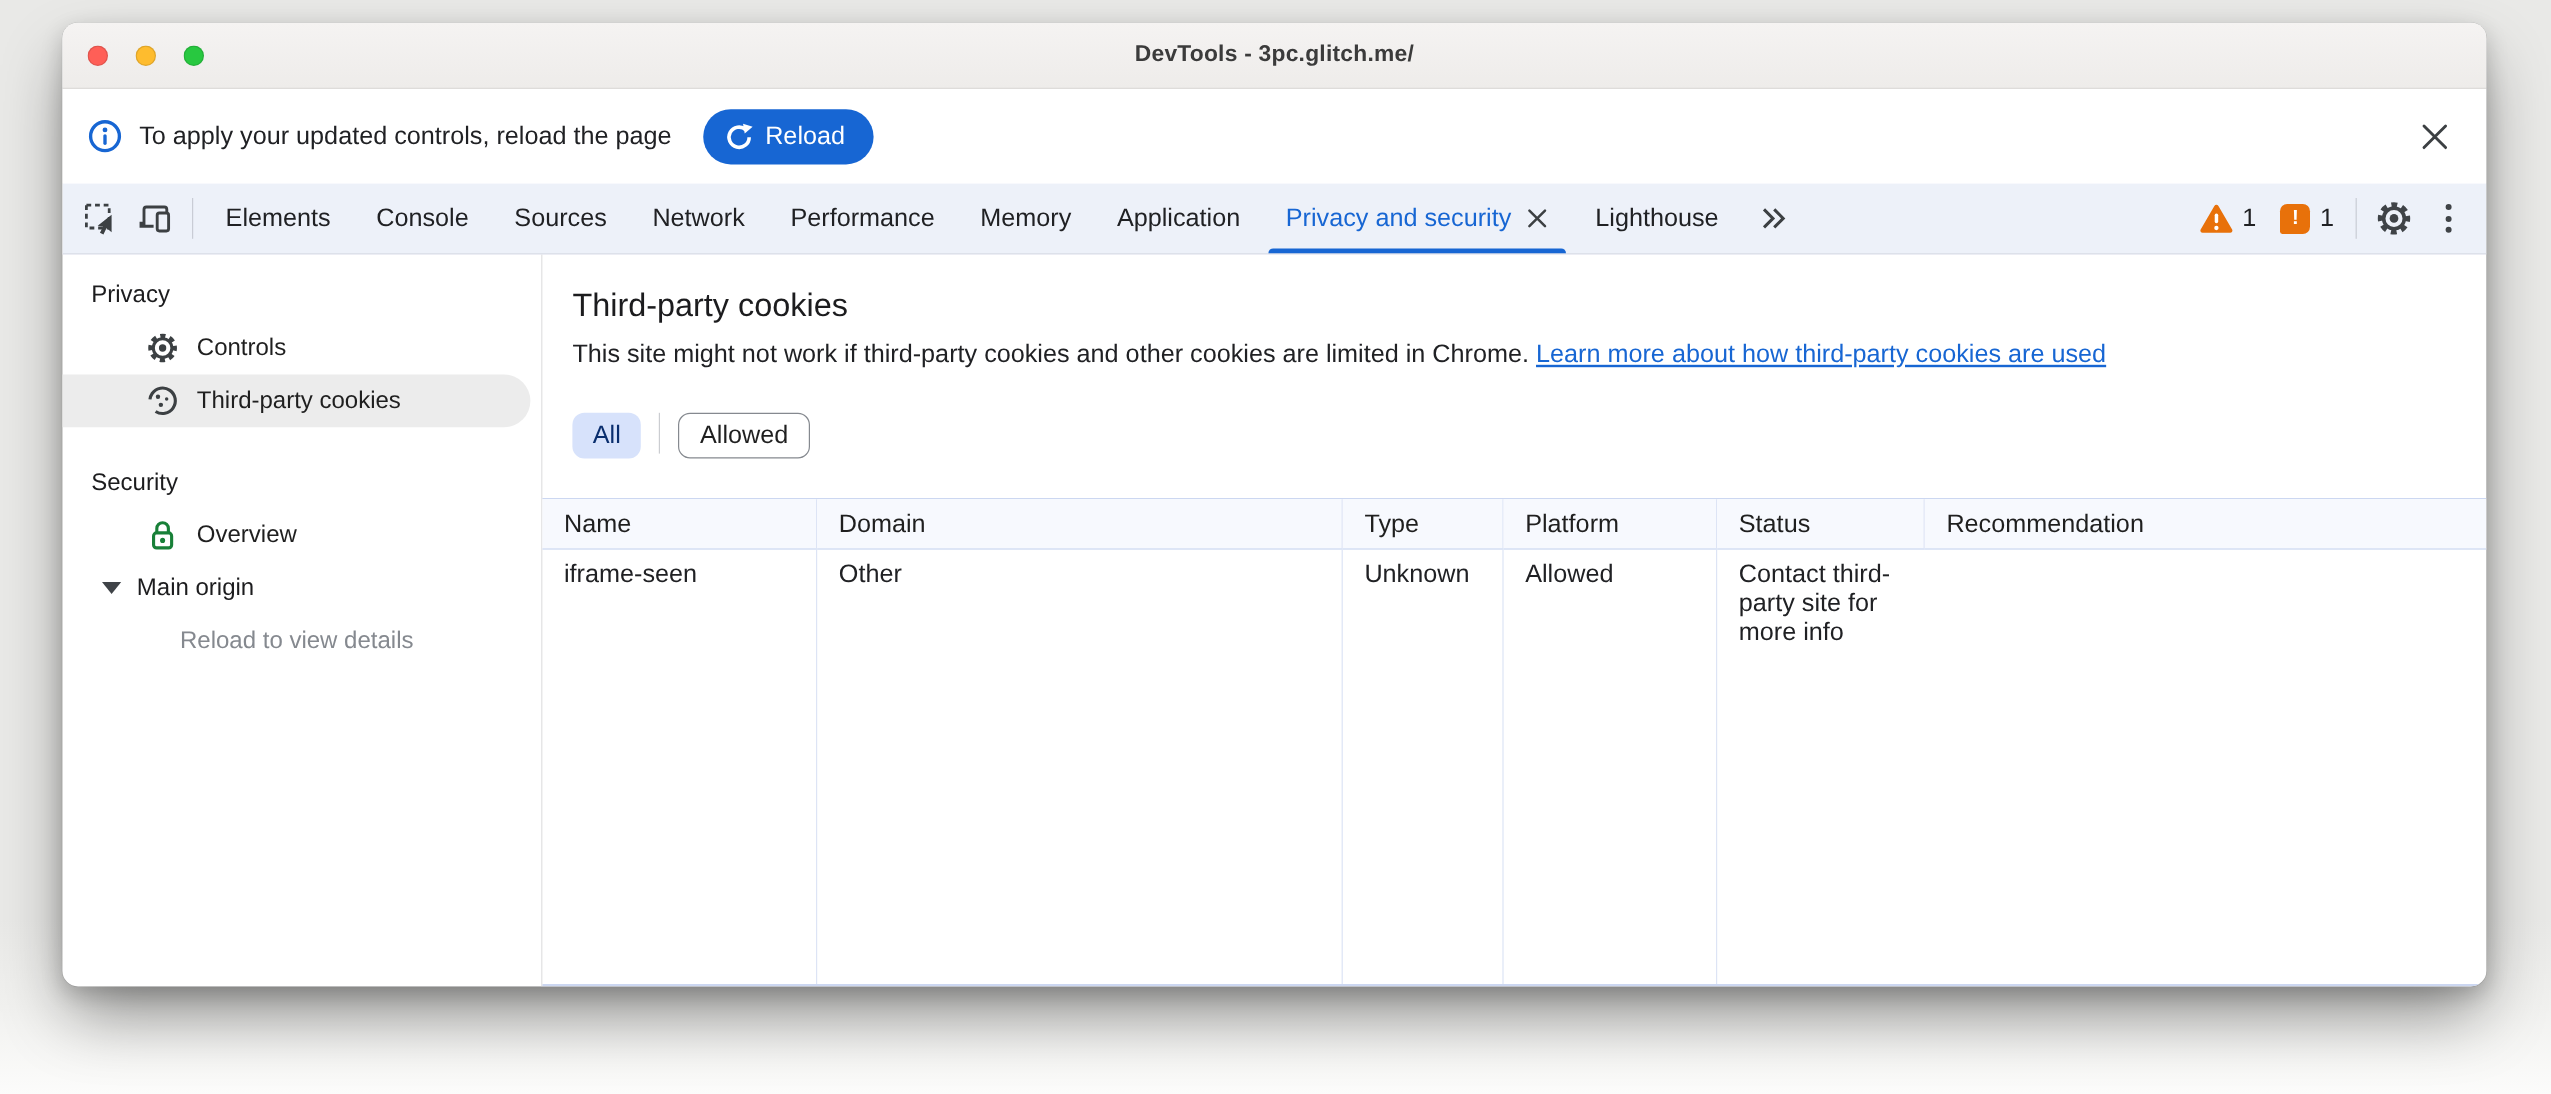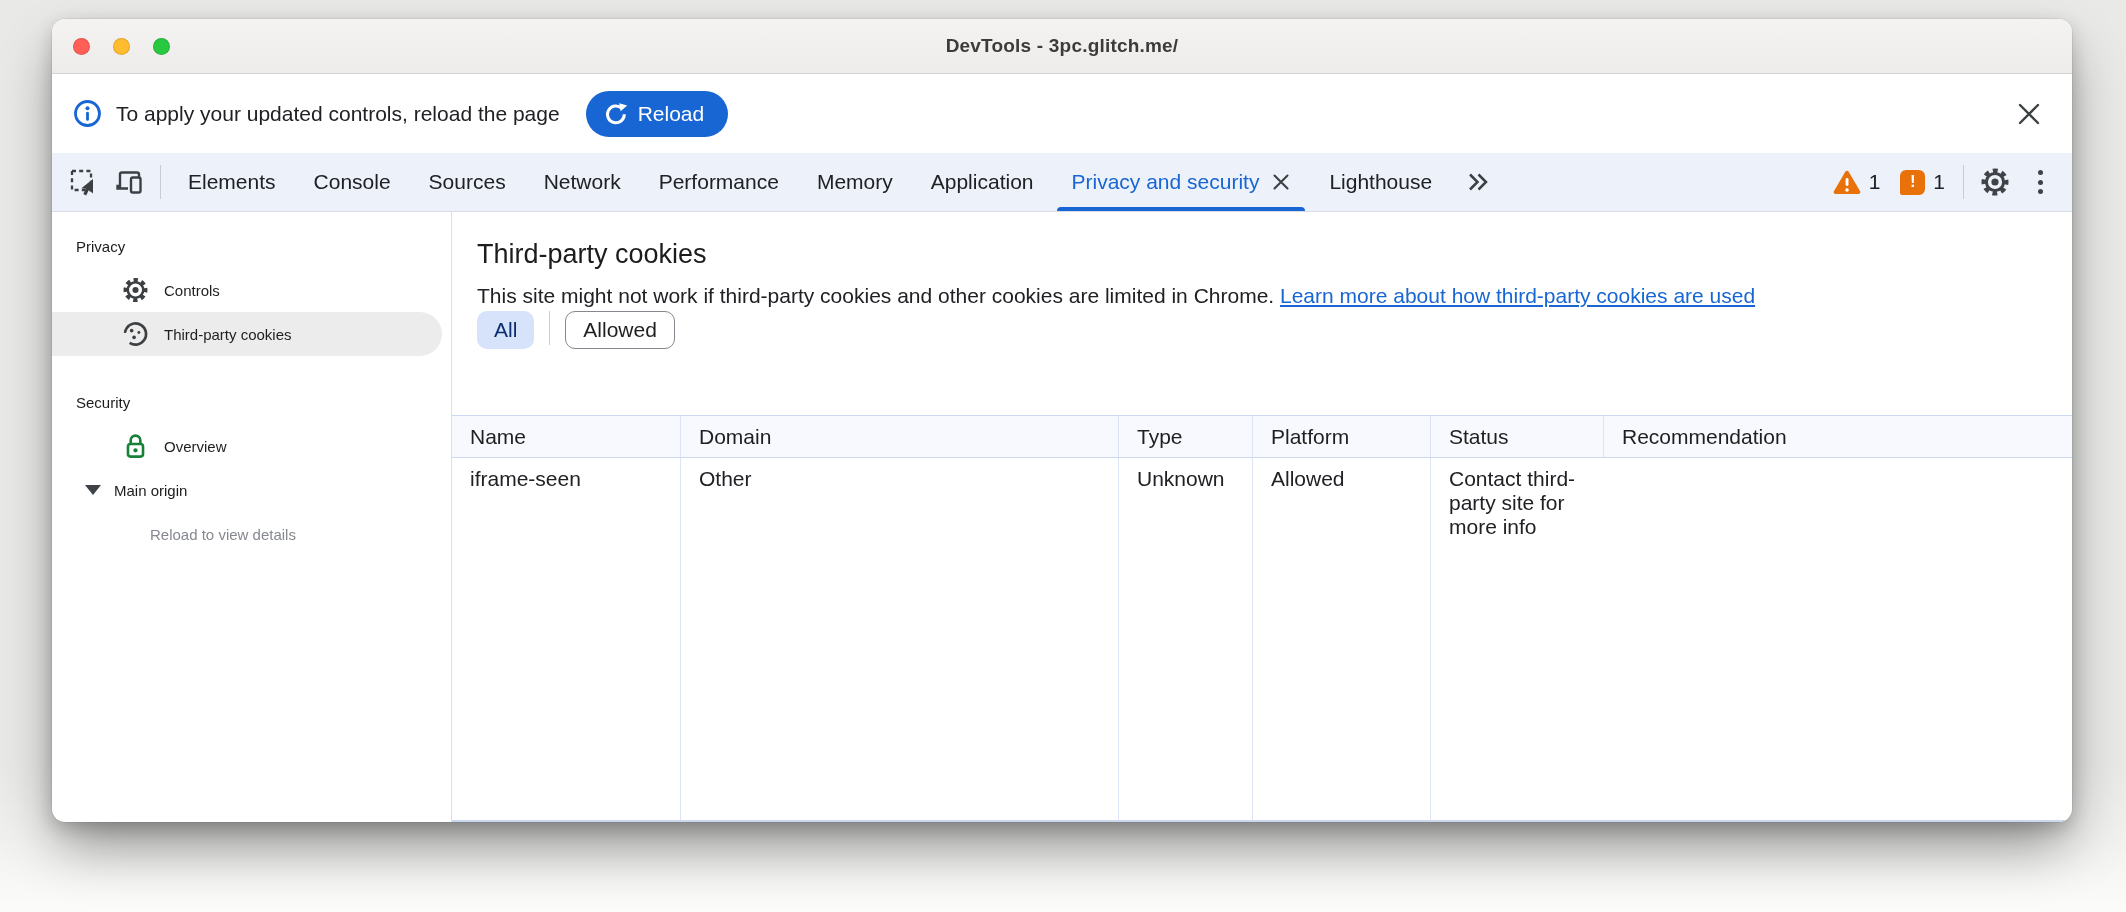--- a/index.html
+++ b/index.html
@@ -59,38 +59,38 @@
   .badge-group { display:flex; align-items:center; gap:8px; padding:0 10px; cursor:pointer; }
   .badge-count { color:#202124; font-size:21px; }
   .issue-bubble {
     width:25px; height:25px; background:#e8710a; border-radius:6px 6px 6px 2px;
     color:#fff; font-weight:bold; font-size:17px; display:flex; align-items:center; justify-content:center;
   }
   .dots-btn { display:flex; flex-direction:column; gap:4.5px; align-items:center; justify-content:center; width:44px; cursor:pointer; margin-right:10px; }
   .dots-btn i { width:5px; height:5px; border-radius:50%; background:#3f4347; }
   
   .content { flex:1; display:flex; min-height:0; }
-  .sidebar { width:400px; flex:0 0 400px; border-right:1px solid #e0e0e2; padding-top:12px; font-size:15px; }
+  .sidebar { width:400px; flex:0 0 400px; border-right:1px solid #e0e0e2; padding-top:12px; font-size:20px; }
   .section-title { height:44px; display:flex; align-items:center; padding-left:24px; font-weight:500; color:#1c1c1e; }
   .side-item {
     height:44px; display:flex; align-items:center; gap:15px; padding-left:70px;
     margin-right:9px; border-radius:0 22px 22px 0; color:#1f1f1f; cursor:pointer;
   }
   .side-item.selected { background:#ececec; }
   .side-item .ic { width:27px; display:flex; align-items:center; justify-content:center; }
   .side-row-origin { height:44px; display:flex; align-items:center; gap:13px; padding-left:33px; cursor:pointer; font-weight:500; color:#1c1c1e; }
   .tri-down { width:0; height:0; border-left:8px solid transparent; border-right:8px solid transparent; border-top:10px solid #3f4347; }
   .side-muted { height:44px; display:flex; align-items:center; padding-left:98px; color:#85898f; }
   .sidebar-gap { height:24px; }
   
   .main { flex:1; position:relative; padding-left:25px; font-size:21px; }
   .main h1 { font-size:27px; font-weight:500; color:#1c1c1e; margin-top:24px; line-height:36px; }
   .main .desc { margin-top:9px; line-height:30px; color:#202124; }
   .main .desc a { color:#1766d3; text-decoration:underline; cursor:pointer; }
-  .chips { display:flex; gap:15px; }
+  .chips { margin-top:33px; display:flex; gap:15px; }
   .chip { height:38px; display:flex; align-items:center; border-radius:10px; padding:0 17px; cursor:pointer; }
   .chip.on { background:#d7e2fb; color:#0a2e6e; font-weight:500; }
   .chip.off { background:#fff; border:1.5px solid #85898f; color:#1f1f1f; }
   .chip-divider { width:1px; height:34px; background:#cbcdd1; }
   
   .grid {
     position:absolute; left:0; right:0; top:203px; bottom:0;
     border-top:1px solid #ccd7f1; border-bottom:2px solid #ccd7f1;
     display:grid; grid-template-columns:229px 438px 134px 178px 173px 1fr;
     grid-template-rows:42px 1fr;

